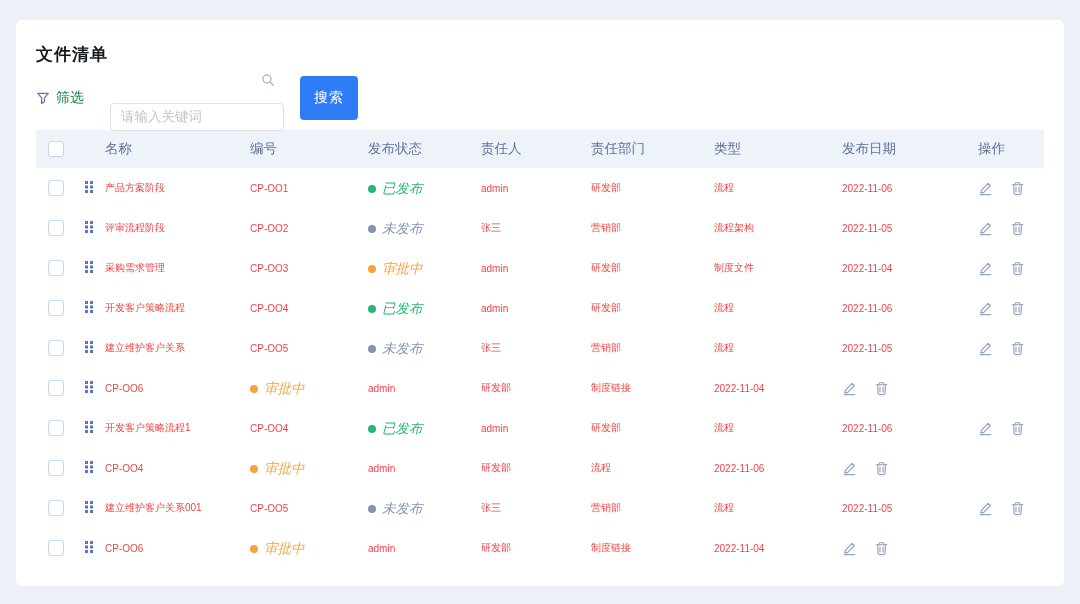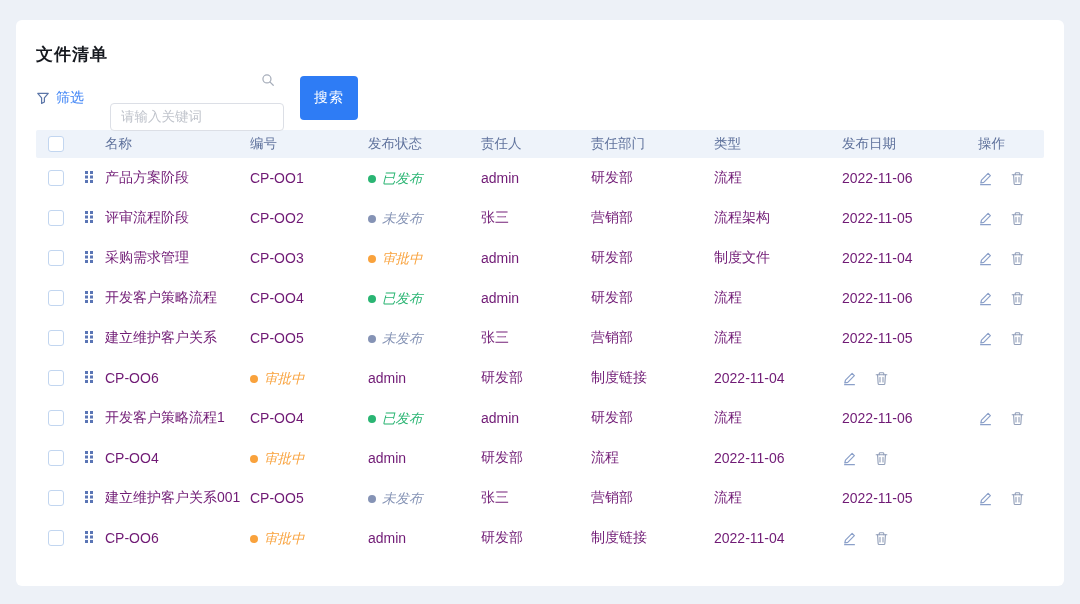--- a/index.html
+++ b/index.html
@@ -32,21 +32,21 @@
     align-items:center;
   }
   .filter-btn {
     display:flex;
     align-items:center;
     gap:6px;
     background:none;
     border:none;
     cursor:pointer;
     font-size:14px;
-    color:#3b82f6;
+    color:#15803d;
     font-family:inherit;
     padding:0;
   }
   .search-box {
     position:relative;
     margin-left:26px;
   }
   .search-box input {
     width:174px;
     height:28px;
@@ -80,31 +80,31 @@
   }
   
   .table { margin-top:18px; width:1008px; }
   .tr {
     display:grid;
     grid-template-columns:48px 21px 145px 118px 113px 110px 123px 128px 136px 66px;
     align-items:center;
   }
   .thead {
     background:#eef3fa;
-    height:28px;
+    height:38px;
     border-radius:2px;
   }
   .thead .th {
     font-size:13.5px;
     color:#5f729c;
     font-weight:400;
   }
   .tbody .tr { height:40px; background:#ffffff; }
   .td, .th { text-align:left; white-space:nowrap; overflow:hidden; }
-  .cell-text { font-size:14px; color:#701a75; }
+  .cell-text { font-size:10px; color:#ef4444; }
   
   .cb {
     appearance:none;
     -webkit-appearance:none;
     width:16px; height:16px;
     border:1px solid #c2d6f0;
     border-radius:3px;
     background:#fff;
     margin-left:12px;
     cursor:pointer;

